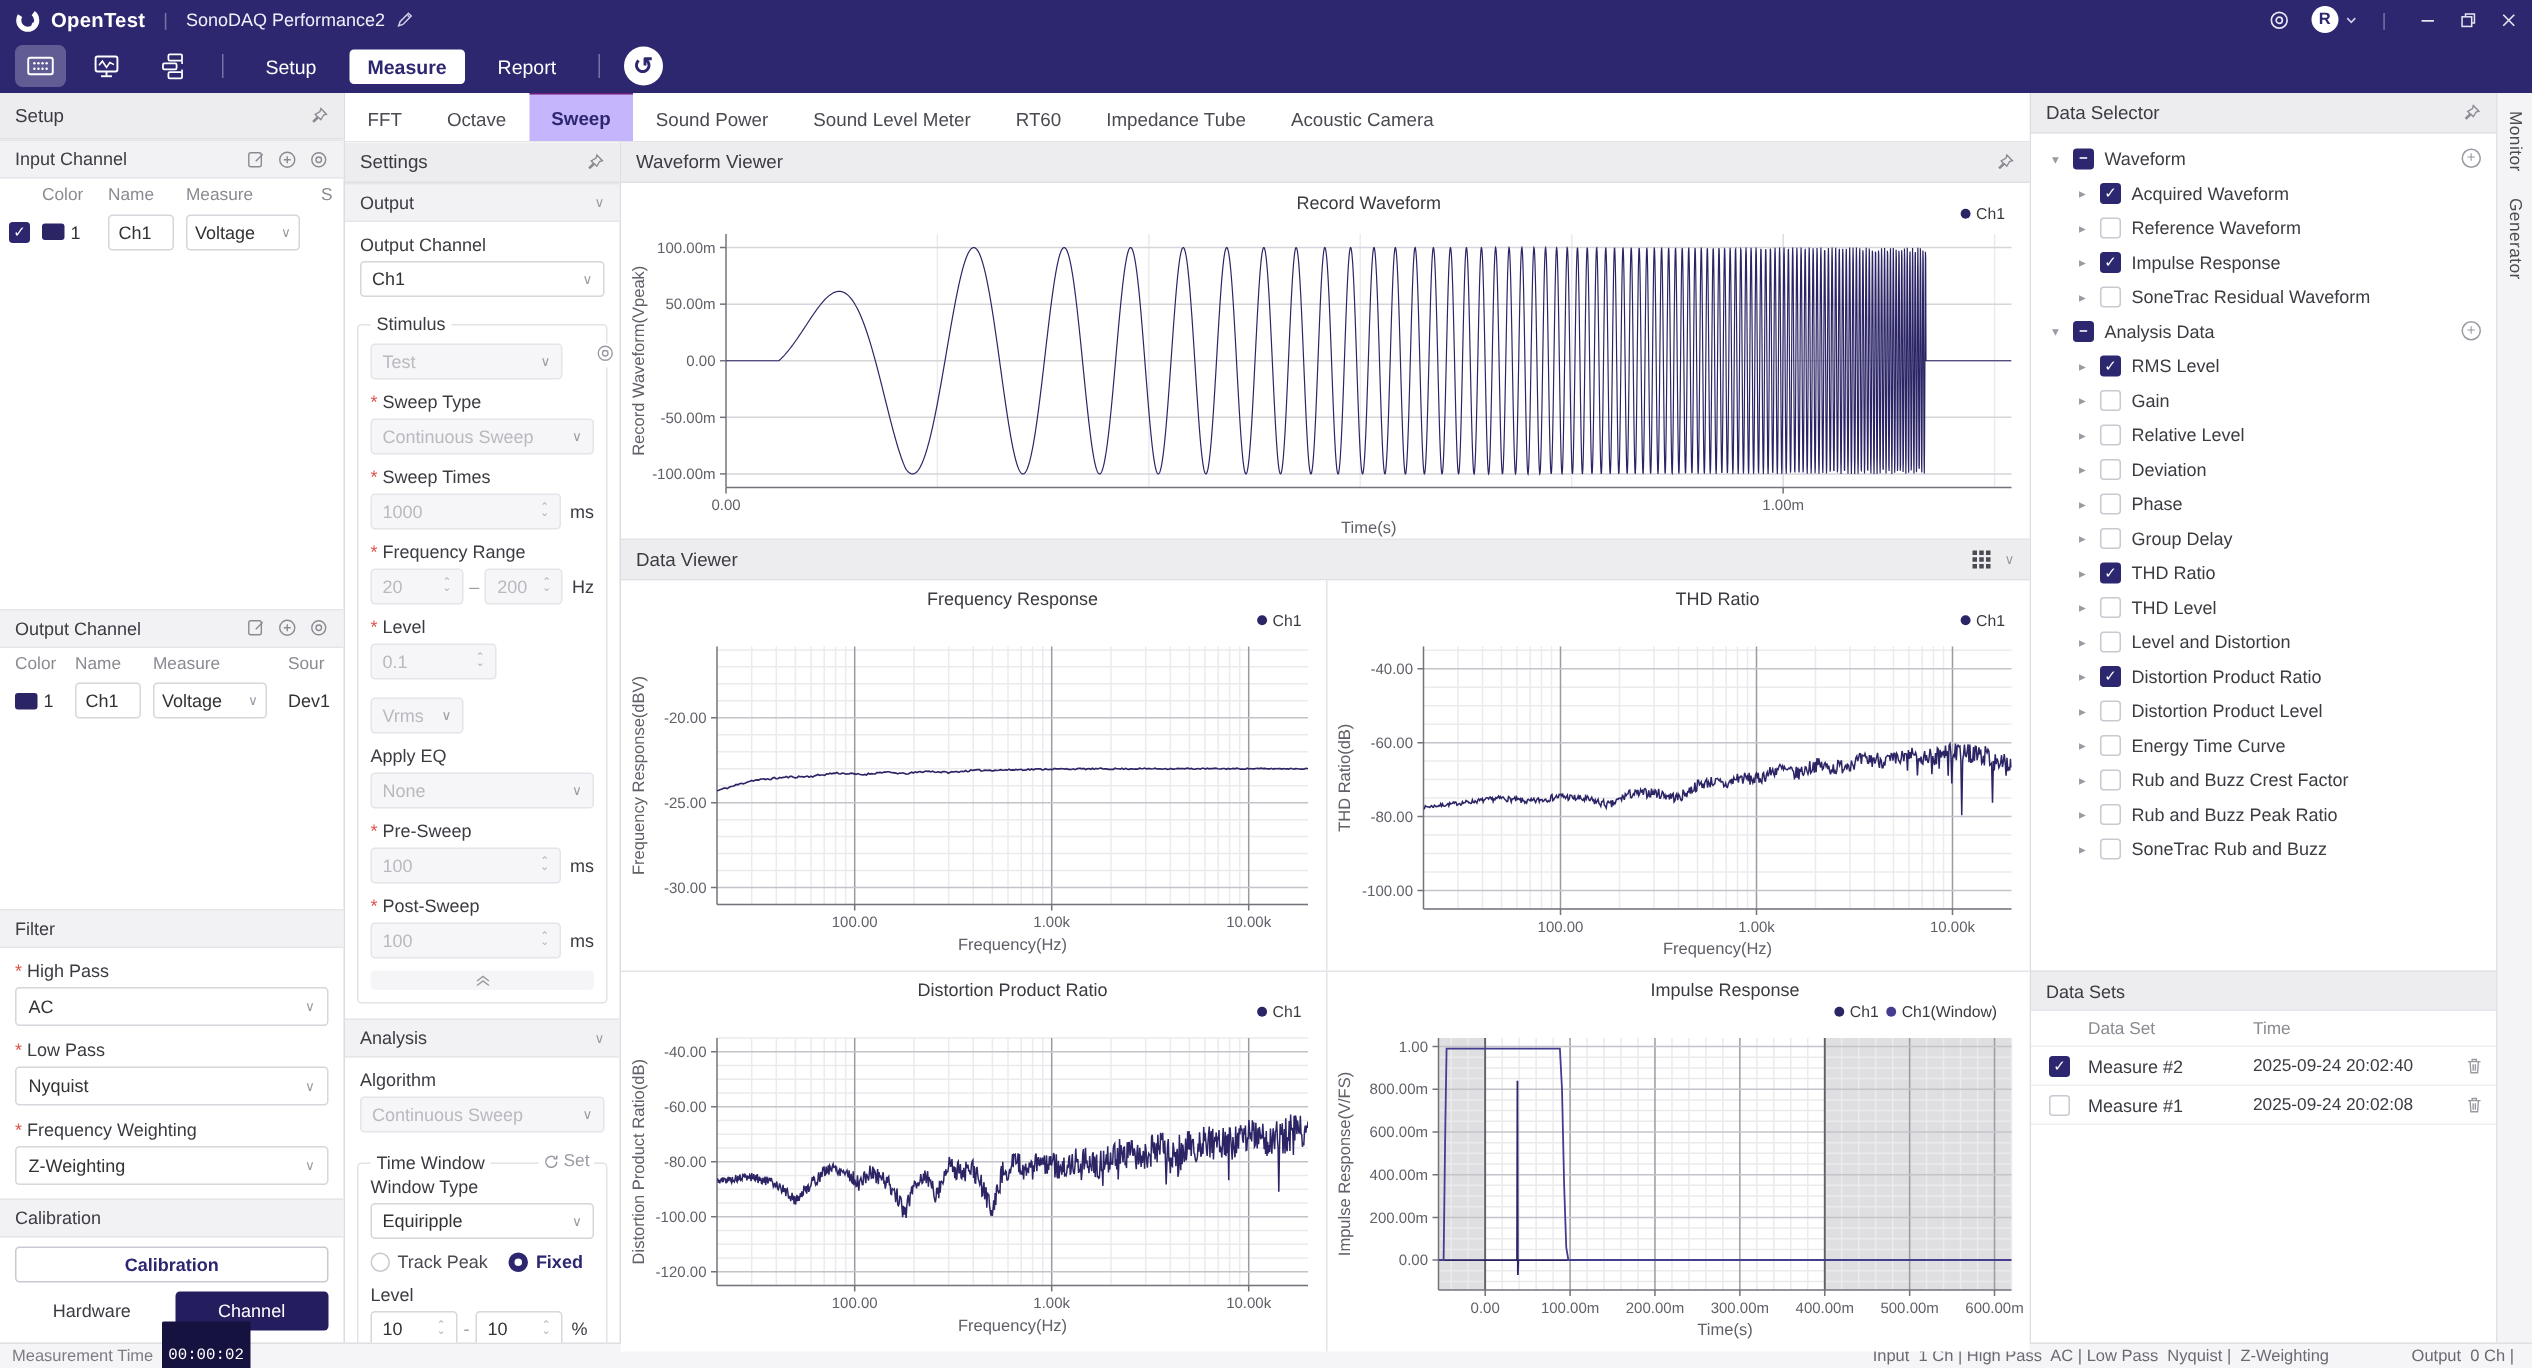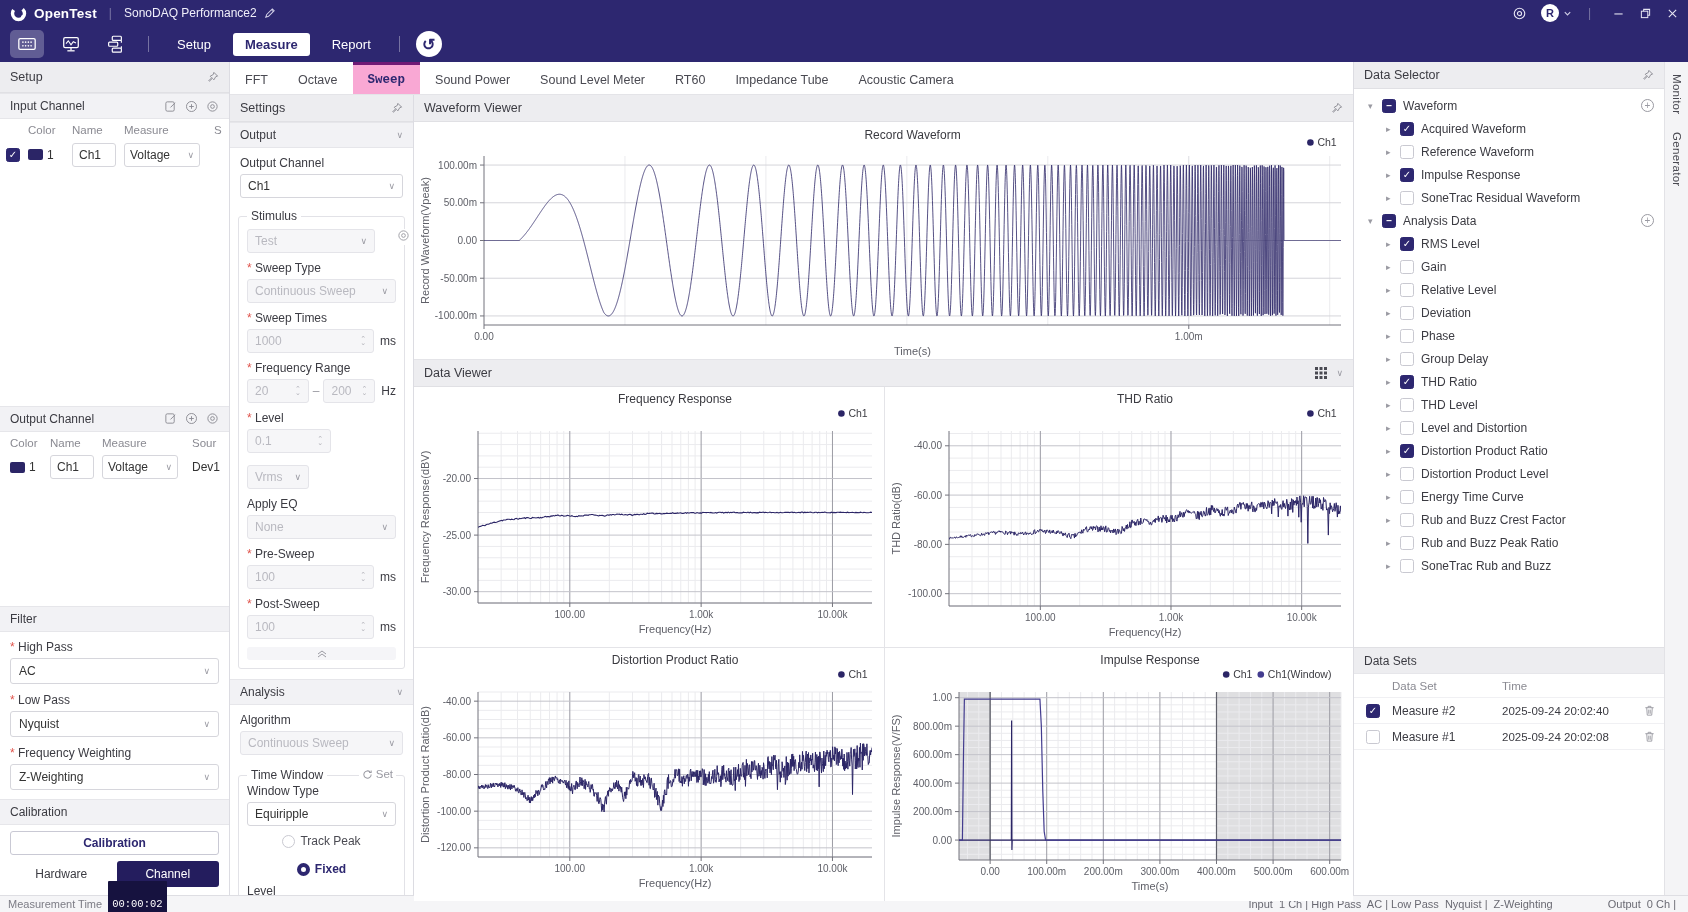--- a/index.html
+++ b/index.html
@@ -53,40 +53,40 @@
   .spacer1 { height:237px; flex:none; } .spacer2 { height:125px; flex:none; }
   .cal-btn { margin:6px 10px 0; height:26px; border:1px solid #c9c9d4; border-radius:3px; background:#fff; color:#2d2770; font-weight:bold; display:flex; align-items:center; justify-content:center; }
   .sp-footer { margin-top:auto; display:flex; align-items:center; padding:6px 10px 8px; gap:4px; }
   .sp-footer .ft { flex:1; height:26px; display:flex; align-items:center; justify-content:center; border-radius:3px; color:#3b3b42; }
   .sp-footer .ft.active { background:#241d5e; color:#fff; }
 
   
   .center { flex:1; display:flex; flex-direction:column; min-width:0; border-right:1px solid #dcdce2; }
   .measure-tabs { height:33px; background:#fff; border-bottom:1px solid #e4e4e8; display:flex; flex:none; }
   .mtab { padding:0 15px; display:flex; align-items:center; font-size:12.5px; color:#4a4a52; border-top:3px solid transparent; }
-  .mtab.active { background:#f9a8d4; color:#2d2770; font-weight:bold; border-top:3px solid #701a75;font-family:Liberation Mono, monospace; }
+  .mtab.active { background:#c4b5fd; color:#2d2770; font-weight:bold; border-top:1px solid #701a75; }
   .center-body { flex:1; display:flex; min-height:0; }
 
   
   .settings-panel { width:184px; border-right:1px solid #dcdce2; display:flex; flex-direction:column; overflow:hidden; background:#fff; }
   .set-body { flex:1; overflow:hidden; display:flex; flex-direction:column; }
   .set-pad { padding:8px 10px 0; }
   .sfield { margin-bottom:8px; }
   .sfield .field-label { margin-bottom:3px; }
   .ctl { height:24px; border:1px solid #d6d6dc; border-radius:3px; background:#fff; display:flex; align-items:center; padding:0 7px; color:#333; font-size:12px; }
   .ctl.disabled { background:#f6f6f8; color:#b9b9c0; border-color:#e4e4e9; }
   .spin-arrows { margin-left:auto; display:flex; flex-direction:column; line-height:4px; font-size:7px; color:#b0b0b8; }
   .unit { margin-left:6px; color:#3b3b42; }
   .row-h { display:flex; align-items:center; }
   .fset { position:relative; border:1px solid #e2e2e7; border-radius:3px; margin:10px 8px 10px; padding:12px 8px 4px; }
   .fset-legend { position:absolute; top:-8px; left:8px; background:#fff; padding:0 4px; font-size:12px; color:#3b3b42; }
   .fset-action { position:absolute; top:-8px; right:8px; background:#fff; padding:0 3px; font-size:11.5px; color:#9a9aa2; display:flex; align-items:center; gap:3px; }
   .fset-gear { position:absolute; top:12px; right:-6px; background:#fff; color:#9a9aa2; }
   .collapse-bar { height:13px; background:#f5f5f8; border-radius:3px; display:flex; align-items:center; justify-content:center; color:#9a9aa2; margin:2px 0 4px; }
-  .radio-row { display:flex; align-items:center; gap:14px; margin:2px 0 8px;flex-direction:column; }
+  .radio-row { display:flex; align-items:center; gap:14px; margin:2px 0 8px; }
   .radio { display:flex; align-items:center; gap:5px; color:#4a4a52; }
   .rdot { width:13px; height:13px; border-radius:50%; border:1px solid #c9c9d1; background:#fff; flex:none; }
   .radio.sel .rdot { border:4px solid #2d2770; }
   .radio.sel { color:#2d2770; font-weight:bold; }
   .dash { margin:0 4px; color:#9a9aa2; }
 
   
   .viewer-col { flex:1; display:flex; flex-direction:column; min-width:0; }
   .chart { position:relative; background:#fff; }
   .wv-chart { height:238px; flex:none; border-bottom:1px solid #e4e4e8; }

